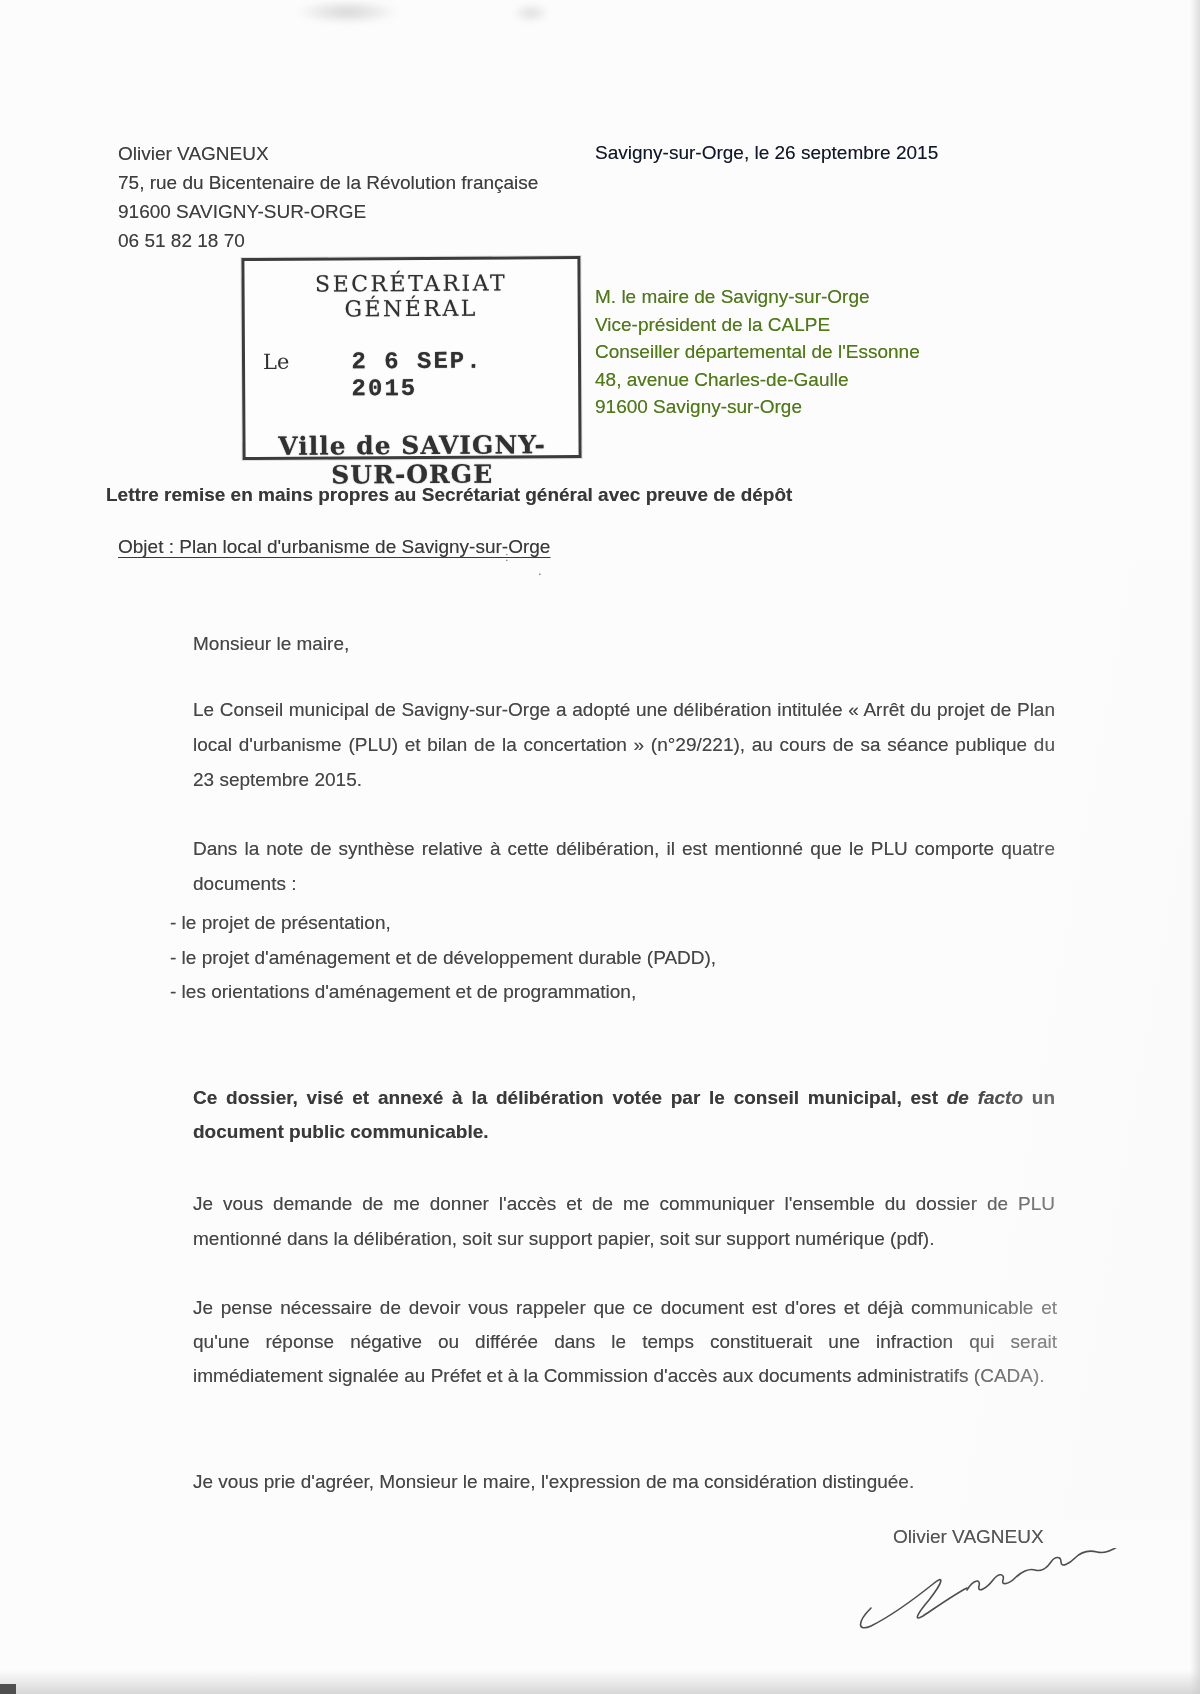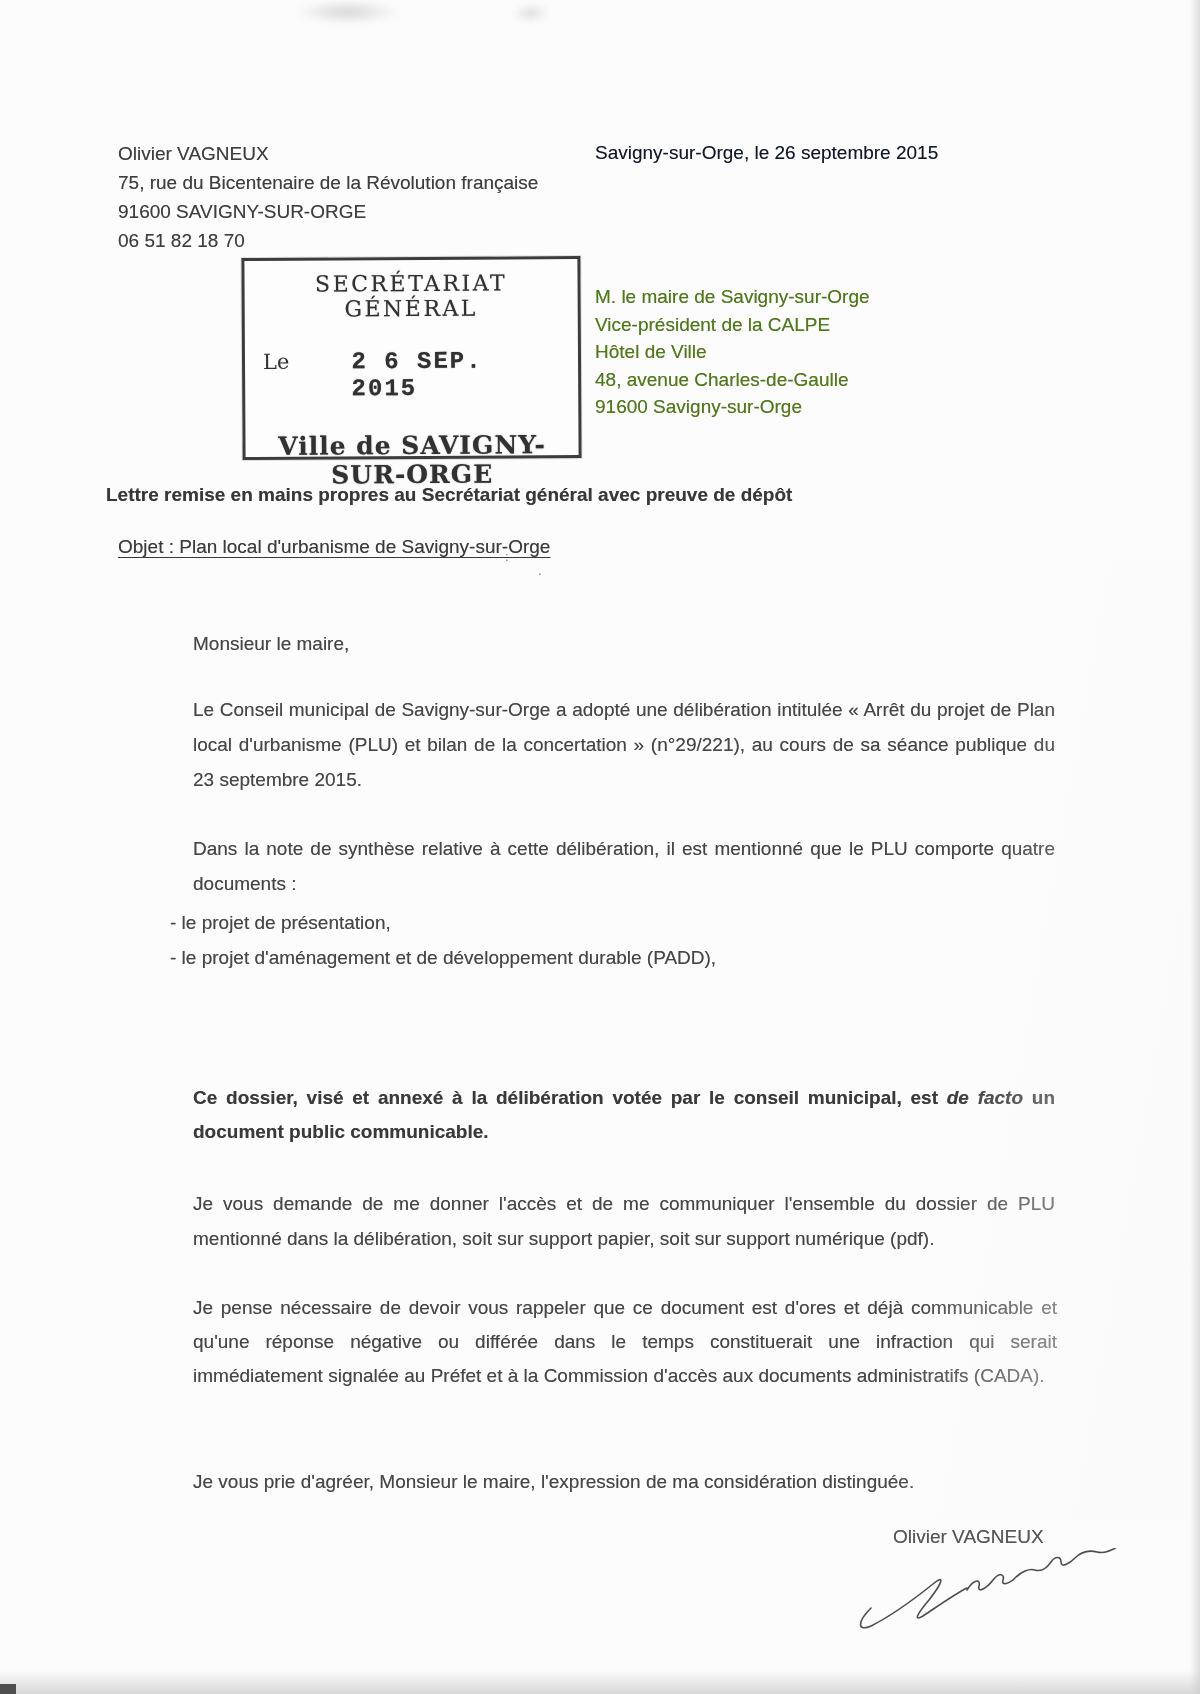--- a/index.html
+++ b/index.html
@@ -103,38 +103,39 @@
     <div class="stamp-daterow">
       <span class="stamp-le">Le</span>
       <span class="stamp-date">2 6 SEP. 2015</span>
     </div>
     <div class="stamp-city">Ville de SAVIGNY-SUR-ORGE</div>
   </div>
 
   <div class="abs recipient scan-text">
     <div>M. le maire de Savigny-sur-Orge</div>
     <div>Vice-président de la CALPE</div>
-    <div>Hôtel de Ville</div>
+    <div>Conseiller départemental de l'Essonne</div>
     <div>48, avenue Charles-de-Gaulle</div>
     <div>91600 Savigny-sur-Orge</div>
   </div>
 
   <div class="abs delivery-note scan-text">Lettre remise en mains propres au Secrétariat général avec preuve de dépôt</div>
 
   <div class="abs subject scan-text">Objet : Plan local d'urbanisme de Savigny-sur-Orge</div>
 
   <div class="abs para salutation scan-text">Monsieur le maire,</div>
 
   <div class="abs para p1 scan-text">Le Conseil municipal de Savigny-sur-Orge a adopté une délibération intitulée « Arrêt du projet de Plan local d'urbanisme (PLU) et bilan de la concertation » (n°29/221), au cours de sa séance publique du 23 septembre 2015.</div>
 
   <div class="abs para p2 scan-text">Dans la note de synthèse relative à cette délibération, il est mentionné que le PLU comporte quatre documents :</div>
 
   <div class="abs doc-list scan-text">
     <div>- le projet de présentation,</div>
     <div>- le projet d'aménagement et de développement durable (PADD),</div>
+    <div>- les orientations d'aménagement et de programmation,</div>
   </div>
 
   <div class="abs para p3 scan-text">
     <span>Ce dossier, visé et annexé à la délibération votée par le conseil municipal, est </span><em>de facto</em><span> un document public communicable.</span>
   </div>
 
   <div class="abs para p4 scan-text">Je vous demande de me donner l'accès et de me communiquer l'ensemble du dossier de PLU mentionné dans la délibération, soit sur support papier, soit sur support numérique (pdf).</div>
 
   <div class="abs para p5 scan-text">Je pense nécessaire de devoir vous rappeler que ce document est d'ores et déjà communicable et qu'une réponse négative ou différée dans le temps constituerait une infraction qui serait immédiatement signalée au Préfet et à la Commission d'accès aux documents administratifs (CADA).</div>
 

